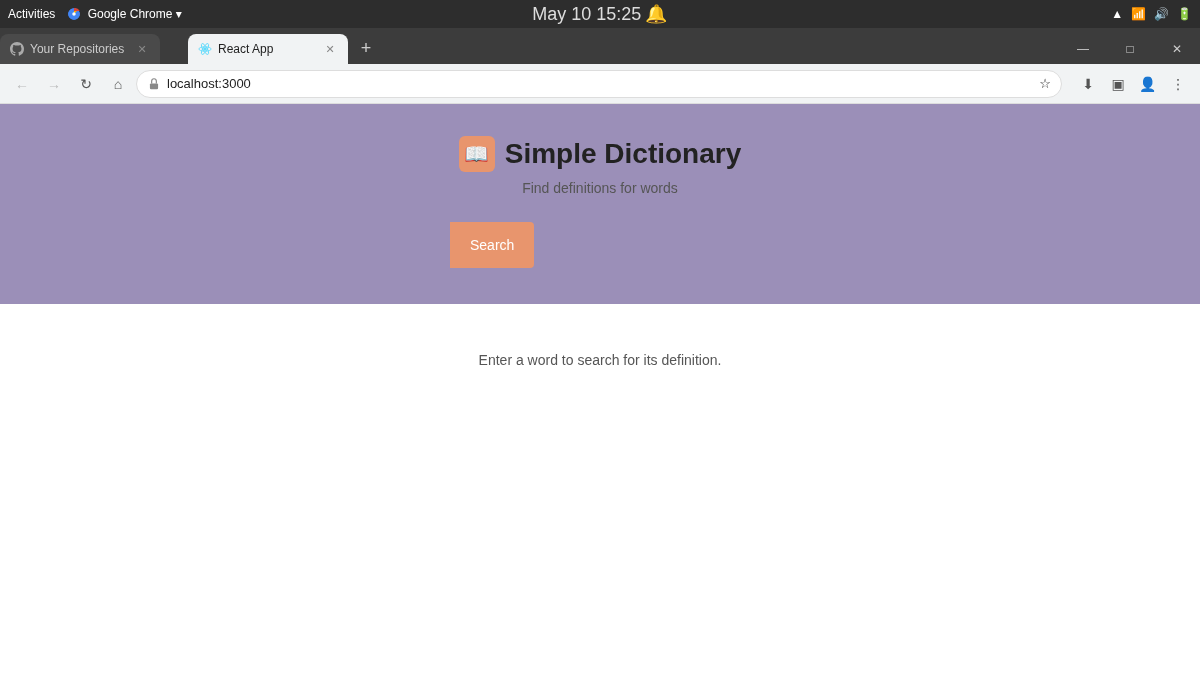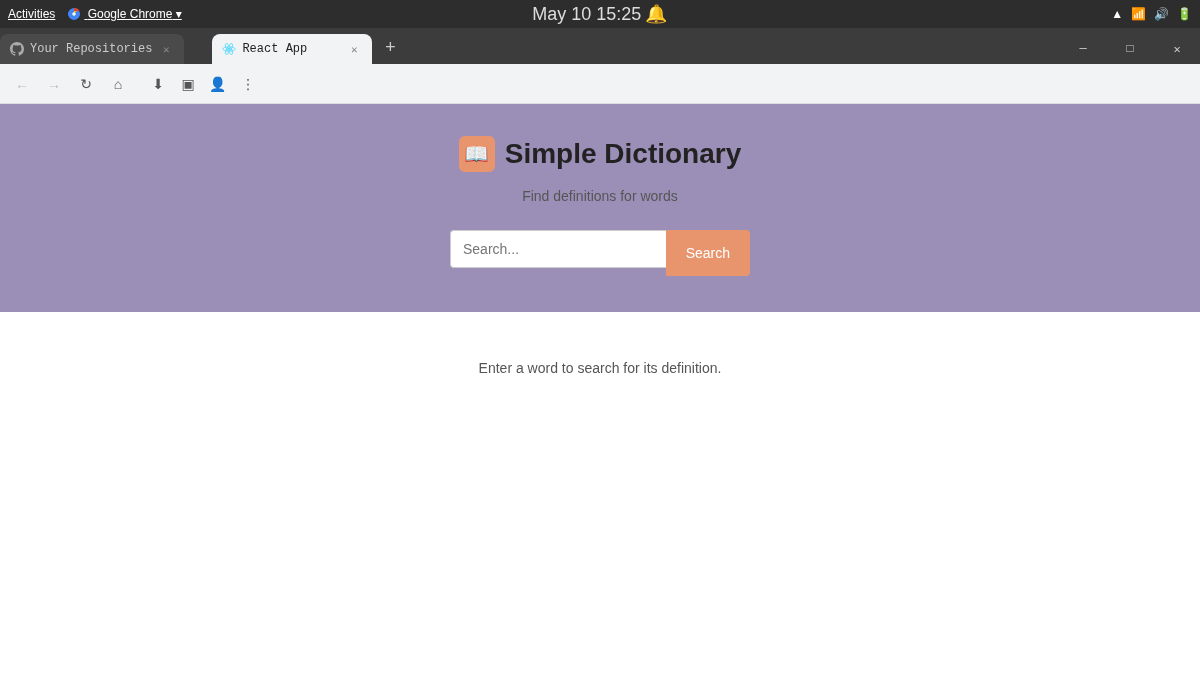--- a/index.html
+++ b/index.html
@@ -9,32 +9,31 @@
     .os-bar {
       height: 28px;
       background: #2d2d2d;
       display: flex;
       align-items: center;
       justify-content: space-between;
       padding: 0 8px;
       color: #fff;
       font-size: 12px;
     }
-    .os-bar-left { display: flex; align-items: center; gap: 12px; text-decoration: underline; }
+    .os-bar-left { display: flex; align-items: center; gap: 12px; }
     .os-bar-center { position: absolute; left: 50%; transform: translateX(-50%); font-size: 18px; color: #ddd; display: flex; align-items: center; gap: 4px; }
     .os-bar-right { display: flex; align-items: center; gap: 8px; margin-left: auto; }
 
     
     .chrome-title-bar {
       height: 36px;
       background: #3c3c3c;
       display: flex;
       align-items: stretch;
       padding-top: 6px;
-      font-family: Liberation Mono, monospace;
     }
     .tab {
       display: flex;
       align-items: center;
       padding: 0 10px;
       font-size: 12px;
       color: #ccc;
       background: #4a4a4a;
       border-radius: 8px 8px 0 0;
       gap: 6px;
@@ -173,21 +172,21 @@
       flex-shrink: 0;
     }
     .app-title-text {
       font-size: 28px;
       font-weight: 700;
       color: #222;
     }
     .app-subtitle {
       font-size: 14px;
       color: #555;
-      margin-top: 10px;
+      margin-top: 2px;
       text-align: center;
     }
     .search-bar {
       display: flex;
       margin-top: 20px;
       width: 300px;
     }
     .search-input {
       flex: 1;
       height: 38px;
@@ -294,40 +293,49 @@
     <div class="win-ctrl">□</div>
     <div class="win-ctrl close">✕</div>
   </div>
 </div>
 
 <div class="chrome-nav">
   <div class="nav-btn disabled">←</div>
   <div class="nav-btn disabled">→</div>
   <div class="nav-btn">↻</div>
   <div class="nav-btn">⌂</div>
+  <div class="address-bar">
+    <svg width="14" height="14" viewBox="0 0 24 24" fill="#555">
+        <rect x="5" y="11" width="14" height="10" rx="2" fill="#888"></rect>
+        <path d="M8 11V7a4 4 0 1 1 8 0v4" stroke="#888" stroke-width="2" fill="none"></path>
+      </svg>
+    <span>localhost:3000</span>
+    <div class="address-bar-icons">
+      <span>☆</span>
+    </div>
+  </div>
   <div class="chrome-actions">
     <div class="chrome-action-btn">⬇</div>
     <div class="chrome-action-btn">▣</div>
     <div class="chrome-action-btn">👤</div>
     <div class="chrome-action-btn">⋮</div>
   </div>
 </div>
 
 <div class="page-content">
 
   <div class="app-header">
     <div class="app-title">
       <div class="app-title-icon">
         📖
       </div>
       <span class="app-title-text">Simple Dictionary</span>
     </div>
     <div class="app-subtitle">Find definitions for words</div>
     <div class="search-bar">
-      <input class="search-input" type="text" placeholder="Search..." style="">
       <button class="search-button">Search</button>
     </div>
   </div>
 
   <div class="main-content">
     <span>Enter a word to search for its definition.</span>
   </div>
 </div>
 
 </body></html>

